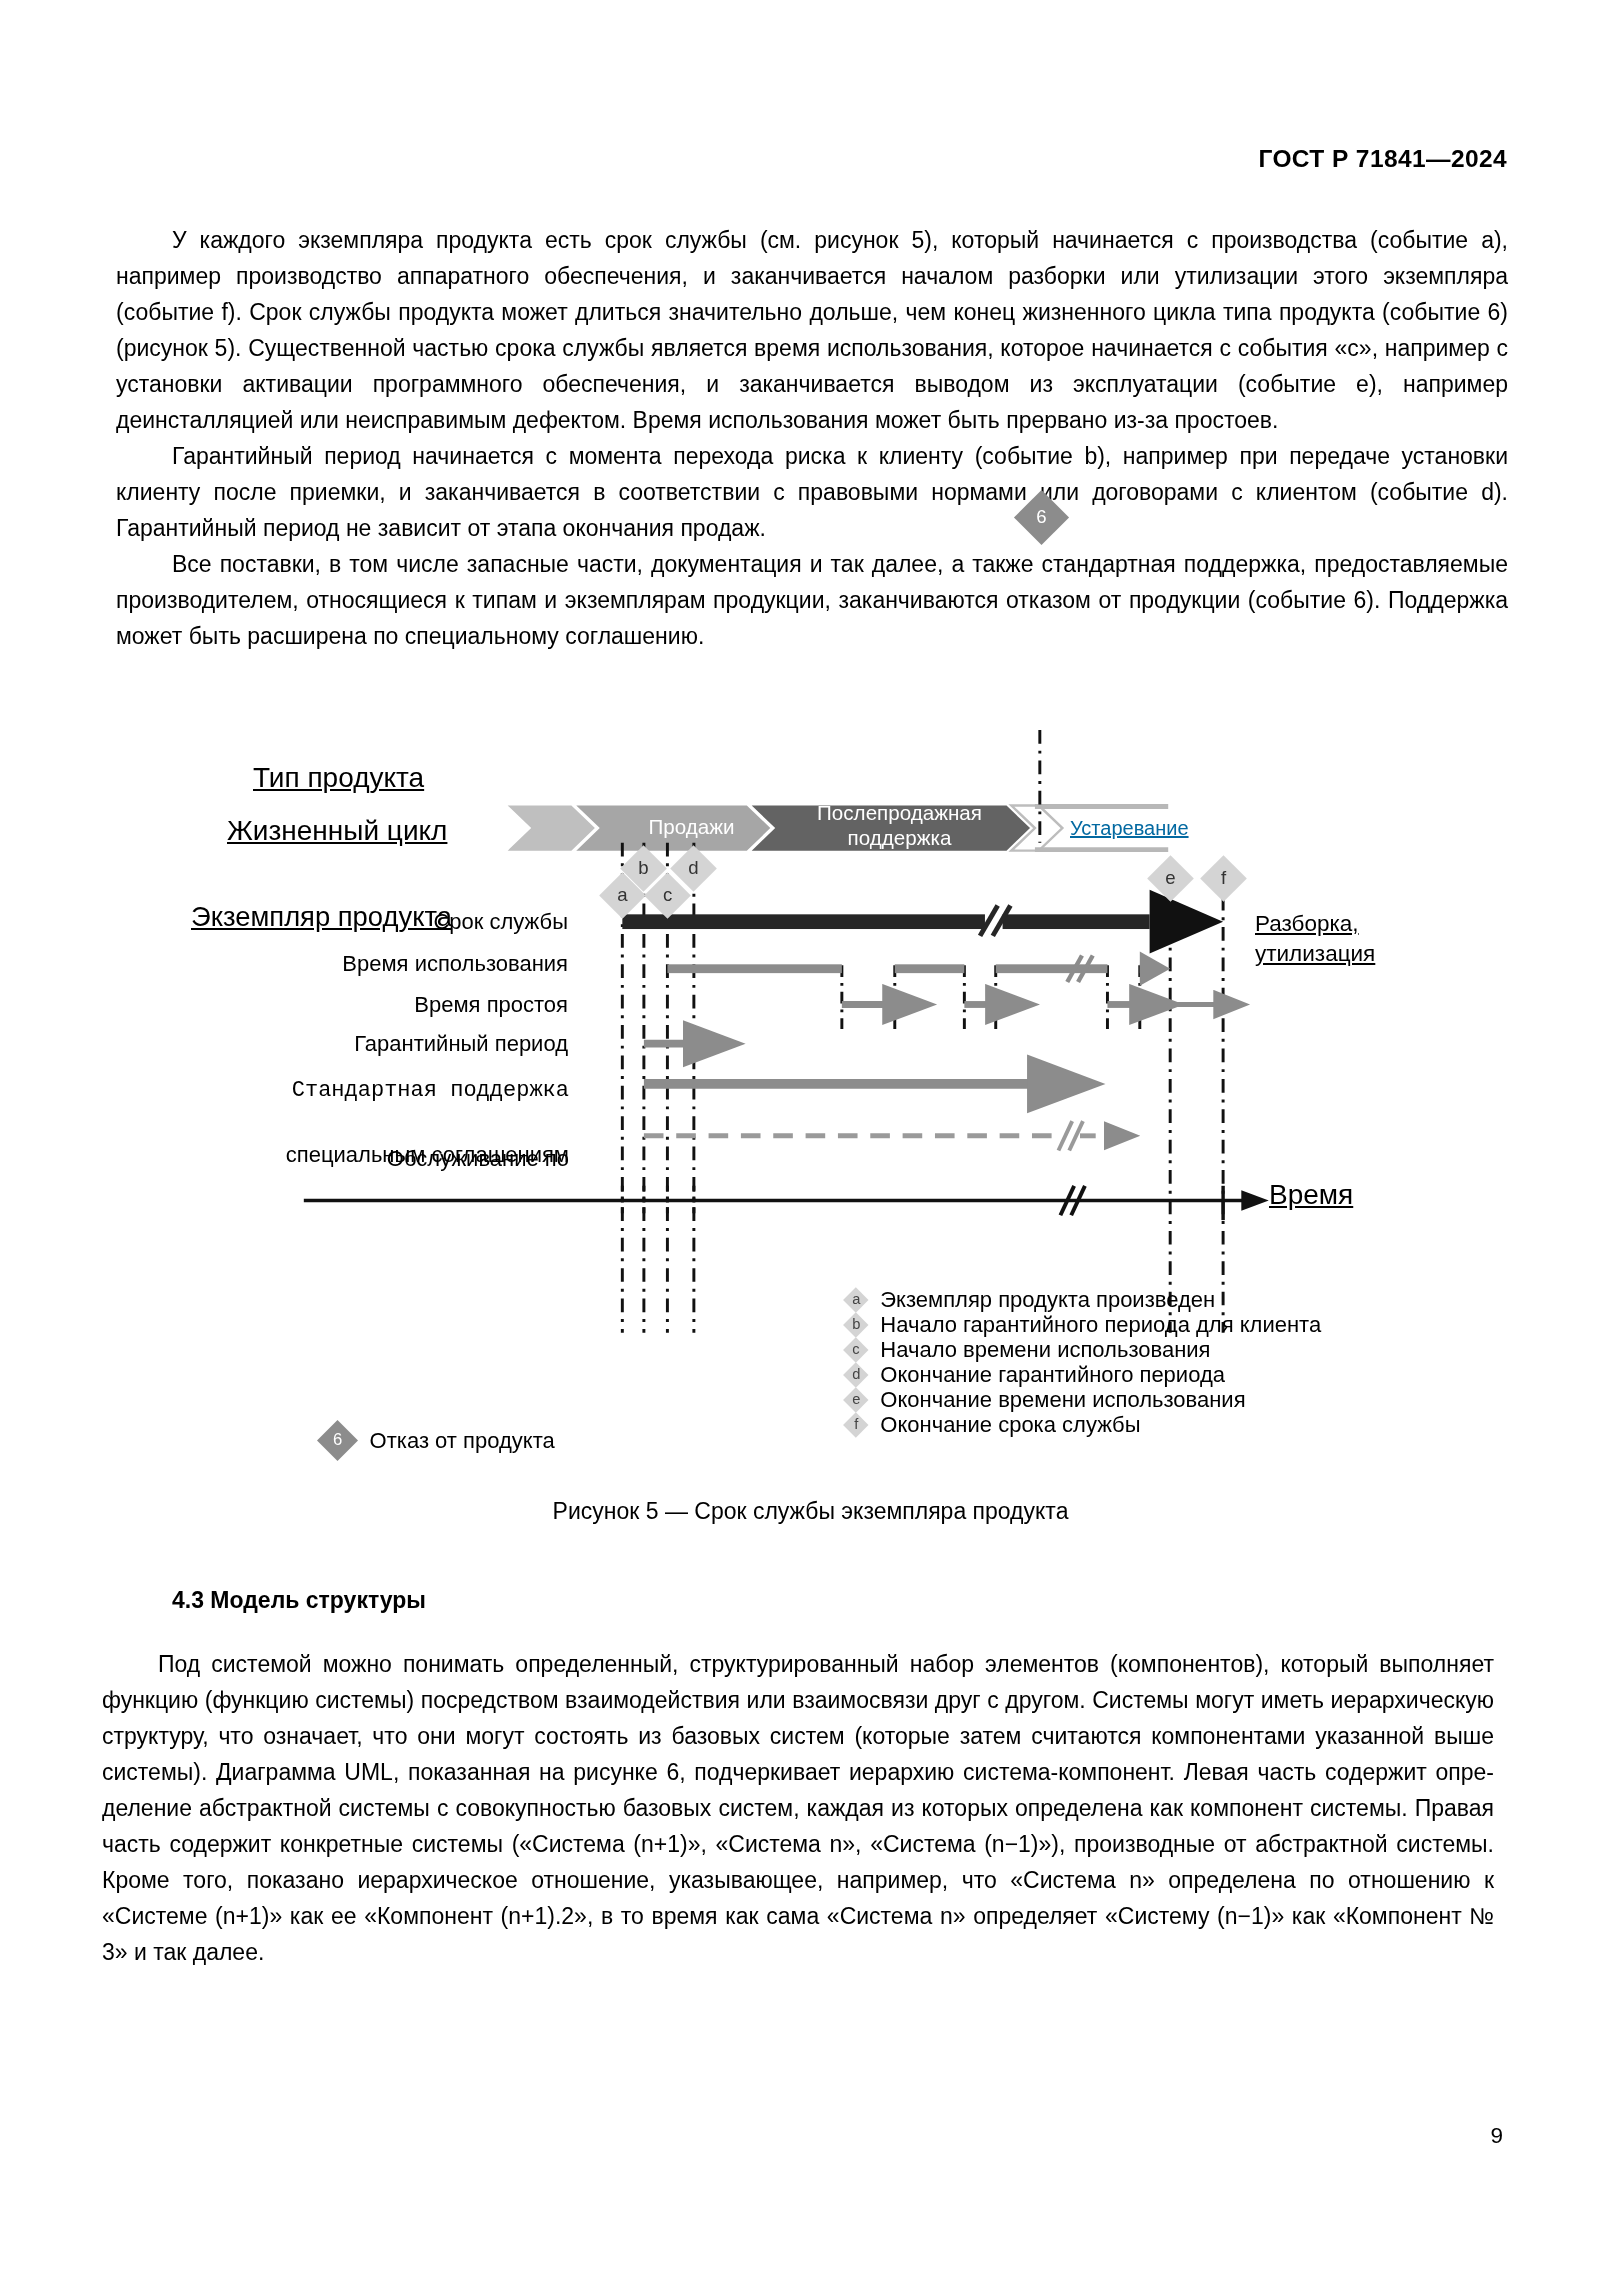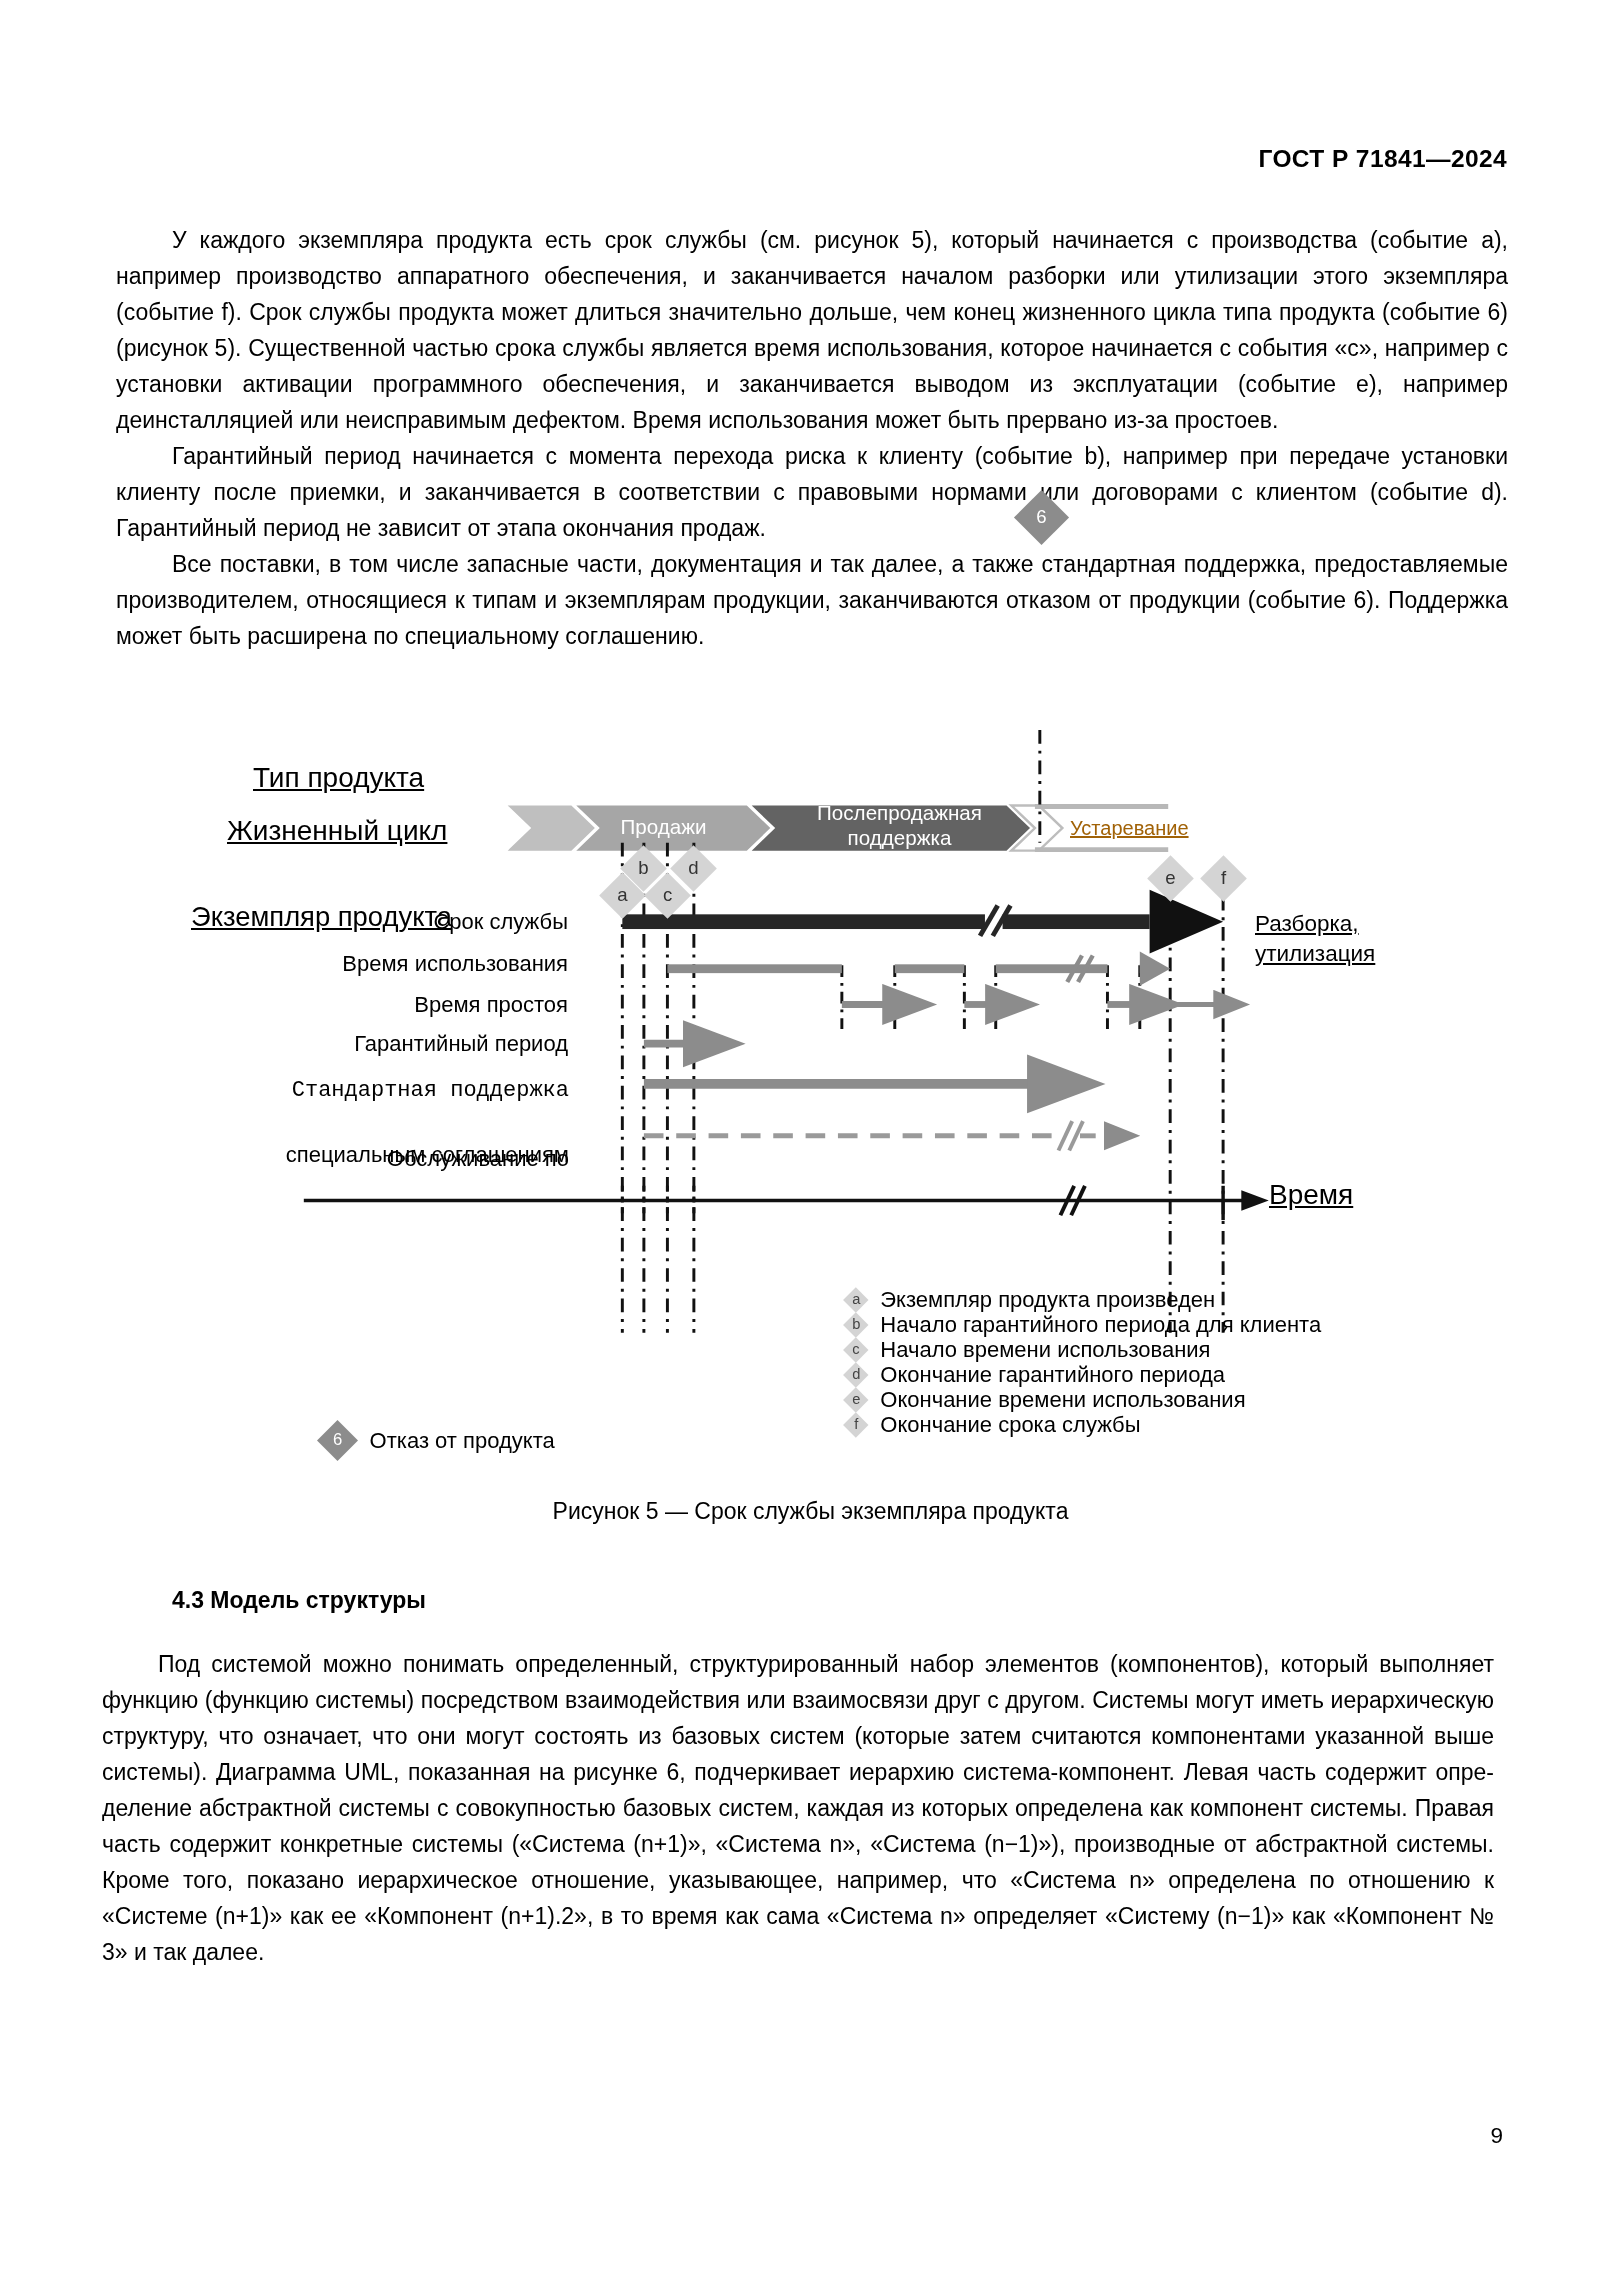--- a/index.html
+++ b/index.html
@@ -310,23 +310,23 @@
         <line x1="681" y1="470" x2="681" y2="500" stroke="#111" stroke-width="3" stroke-dasharray="6 5"></line>
         <line x1="708" y1="470" x2="708" y2="500" stroke="#111" stroke-width="3" stroke-dasharray="6 5"></line>
         <line x1="1248" y1="470" x2="1248" y2="505" stroke="#111" stroke-width="3.5"></line>
       </g>
     </svg>
 
     <div class="lbl lbl-big" style="left:253px; top:37px;">Тип продукта</div>
     <div class="lbl lbl-big" style="left:227px; top:90px;">Жизненный цикл</div>
     <div class="lbl" style="left:191px; top:176px; font-size:27.4px;">Экземпляр продукта</div>
 
-    <div class="chev" style="left:580px; top:80px; width:167px;">Продажи</div>
+    <div class="chev" style="left:608px; top:80px; width:167px;">Продажи</div>
     <div class="chev" style="left:779px; top:78px; width:241px;">Послепродажная поддержка</div>
-    <div class="lbl" style="left:1070px; top:92px; font-size:20px; color:#a16207;">Устаревание</div>
+    <div class="lbl" style="left:1070px; top:92px; font-size:20px; color:#0369a1;">Устаревание</div>
 
     <div class="diamond light" style="left:606px; top:154px;">
       <span>a</span>
     </div>
     <div class="diamond light" style="left:627px; top:127px;">
       <span>b</span>
     </div>
     <div class="diamond light" style="left:651px; top:154px;">
       <span>c</span>
     </div>

